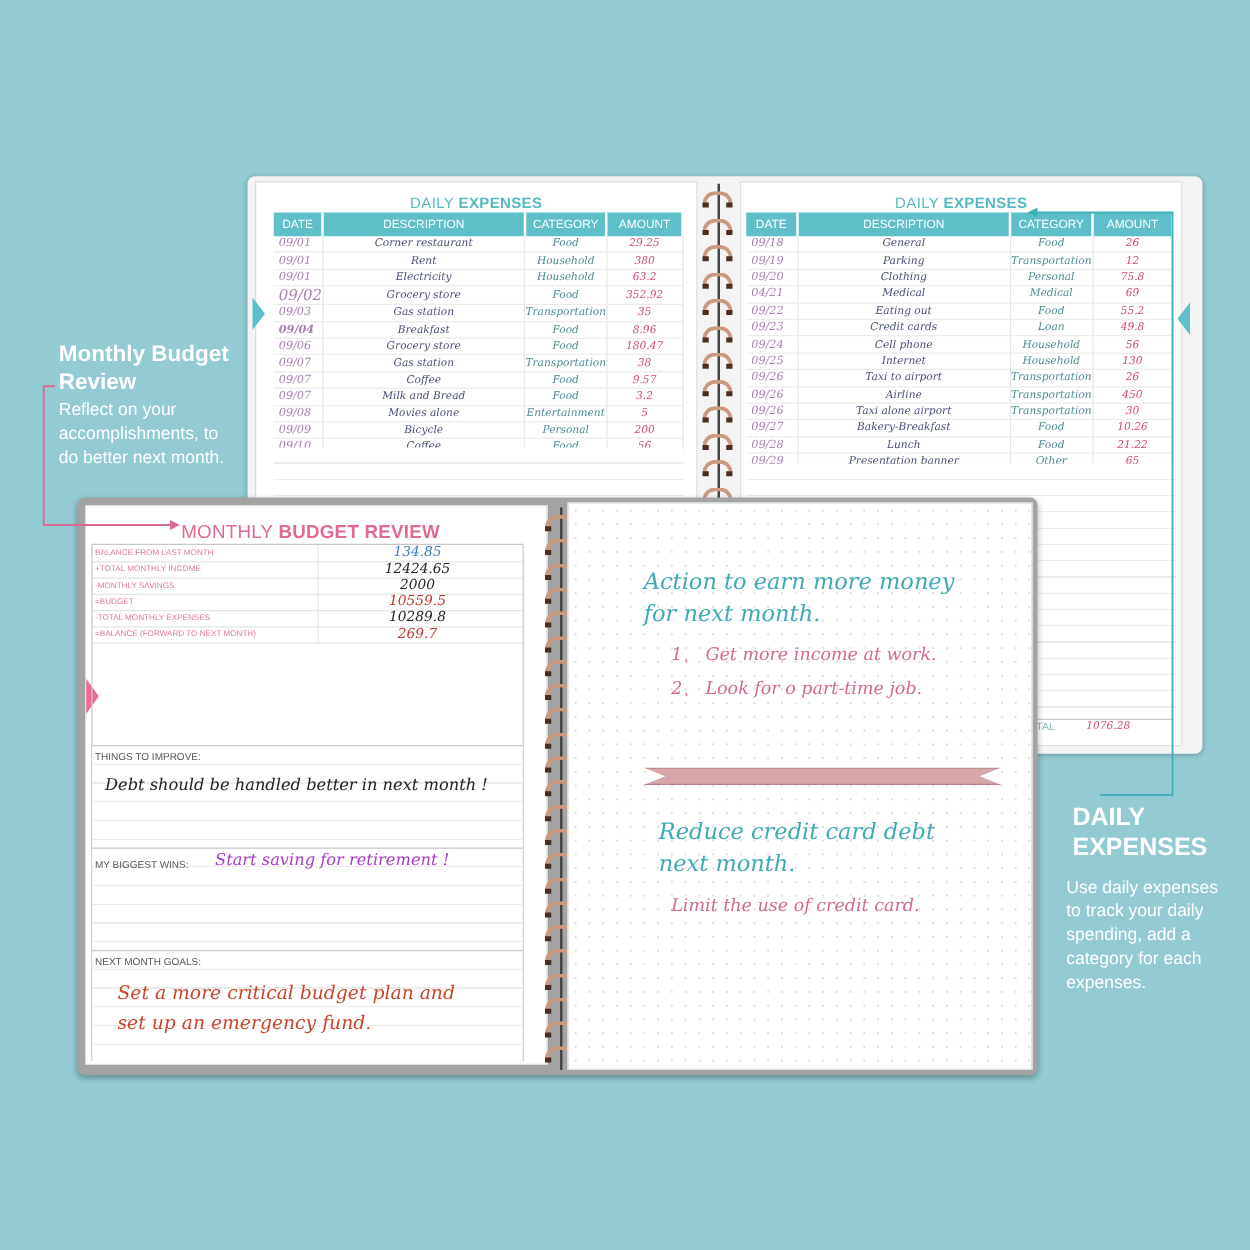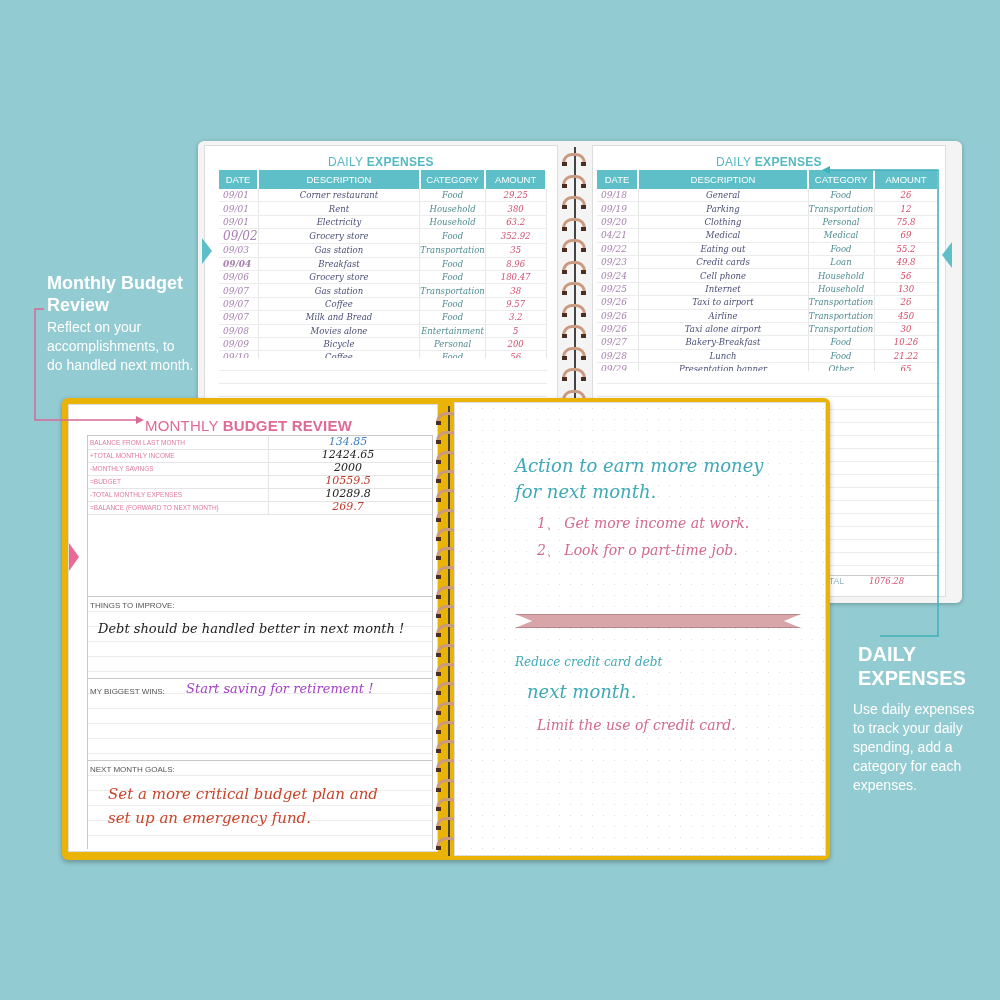--- a/index.html
+++ b/index.html
@@ -70,38 +70,38 @@
     content:""; position:absolute; left:-3px; bottom:-3px; width:5px; height:4px; background:#4a2e22;
   }
   .ring::before {
     content:""; position:absolute; right:-3px; bottom:-3px; width:5px; height:4px; background:#4a2e22;
   }
   .spine-line { position:absolute; width:1.5px; background:#444; }
 
   
   .front-book {
     position:absolute; left:62px; top:398px; width:768px; height:462px;
-    background:#eab308; border-radius:6px; box-shadow:0 2px 5px rgba(0,0,0,.3);
+    background:#a3a3a3; border-radius:6px; box-shadow:0 2px 5px rgba(0,0,0,.3);
   }
   .front-left {
     position:absolute; left:6px; top:6px; width:368px; height:446px; background:#fff;
     border:1px solid #ddd;
   }
   .front-right {
     position:absolute; left:392px; top:4px; width:370px; height:452px; background:#fff;
     border:1px solid #ddd;
     background-image:radial-gradient(circle, #dcdcdc 0.7px, transparent 1px);
     background-size:11px 11px;
   }
   .mbr-title {
     position:absolute; left:76px; top:12px; font-size:15px; color:#e06a94; letter-spacing:.2px;
   }
   .mbr-title b { font-weight:bold; }
   .mbr-box {
-    position:absolute; left:18px; top:30px; width:344px; height:412px;
+    position:absolute; left:4px; top:30px; width:344px; height:412px;
     border:1px solid #c8c8c8;
   }
   .bal-row { position:absolute; left:0; width:344px; height:13px; border-bottom:1px solid #e5e5e5; }
   .bal-row .lbl { position:absolute; left:2px; top:3px; font-size:6.5px; color:#e07a9a; }
   .bal-row .val { position:absolute; left:220px; width:80px; text-align:center; top:-1px; font-size:11px; }
   .bal-divider { position:absolute; left:180px; top:0; height:78px; border-left:1px solid #e5e5e5; }
   .section {
     position:absolute; left:0; width:344px; border-top:1px solid #c8c8c8;
     background:repeating-linear-gradient(#fff 0 14px, #ececec 14px 15px);
   }
@@ -449,34 +449,34 @@
     </div>
 
   <div class="front-right">
     <span class="rp-text hand nh" style="left: 60px; top: 52px; font-size: 18px; color: rgb(63, 169, 181);">Action to earn more money</span>
     <span class="rp-text hand nh" style="left: 60px; top: 78px; font-size: 18px; color: rgb(63, 169, 181);">for next month.</span>
     <span class="rp-text hand ni" style="left: 82px; top: 112px; font-size: 14px; color: rgb(209, 106, 143);">1、 Get more income at work.</span>
     <span class="rp-text hand ni" style="left: 82px; top: 139px; font-size: 14px; color: rgb(209, 106, 143);">2、 Look for o part-time job.</span>
 
     <div class="ribbon"></div>
 
-    <span class="rp-text hand nh" style="left: 60px; top: 252px; font-size: 12px; color: rgb(63, 169, 181);">Reduce credit card debt</span>
+    <span class="rp-text hand nh" style="left: 72px; top: 252px; font-size: 18px; color: rgb(63, 169, 181);">Reduce credit card debt</span>
     <span class="rp-text hand nh" style="left: 72px; top: 278px; font-size: 18px; color: rgb(63, 169, 181);">next month.</span>
     <span class="rp-text hand ni" style="left: 82px; top: 314px; font-size: 14px; color: rgb(209, 106, 143);">Limit the use of credit card.</span>
   </div>
 </div>
 
 <div class="callout-title" style="left:47px; top:272px; font-size:18px; line-height:22px;">
   <div>Monthly Budget</div>
   <div>Review</div>
 </div>
 <div class="callout-body" style="left:47px; top:318px;">
   <div>Reflect on your</div>
   <div>accomplishments, to</div>
-  <div>do handled next month.</div>
+  <div>do better next month.</div>
 </div>
 
 <div class="callout-title" style="left:858px; top:642px; font-size:20px; line-height:24px;">
   <div>DAILY</div>
   <div>EXPENSES</div>
 </div>
 <div class="callout-body" style="left:853px; top:700px;">
   <div>Use daily expenses</div>
   <div>to track your daily</div>
   <div>spending, add a</div>

